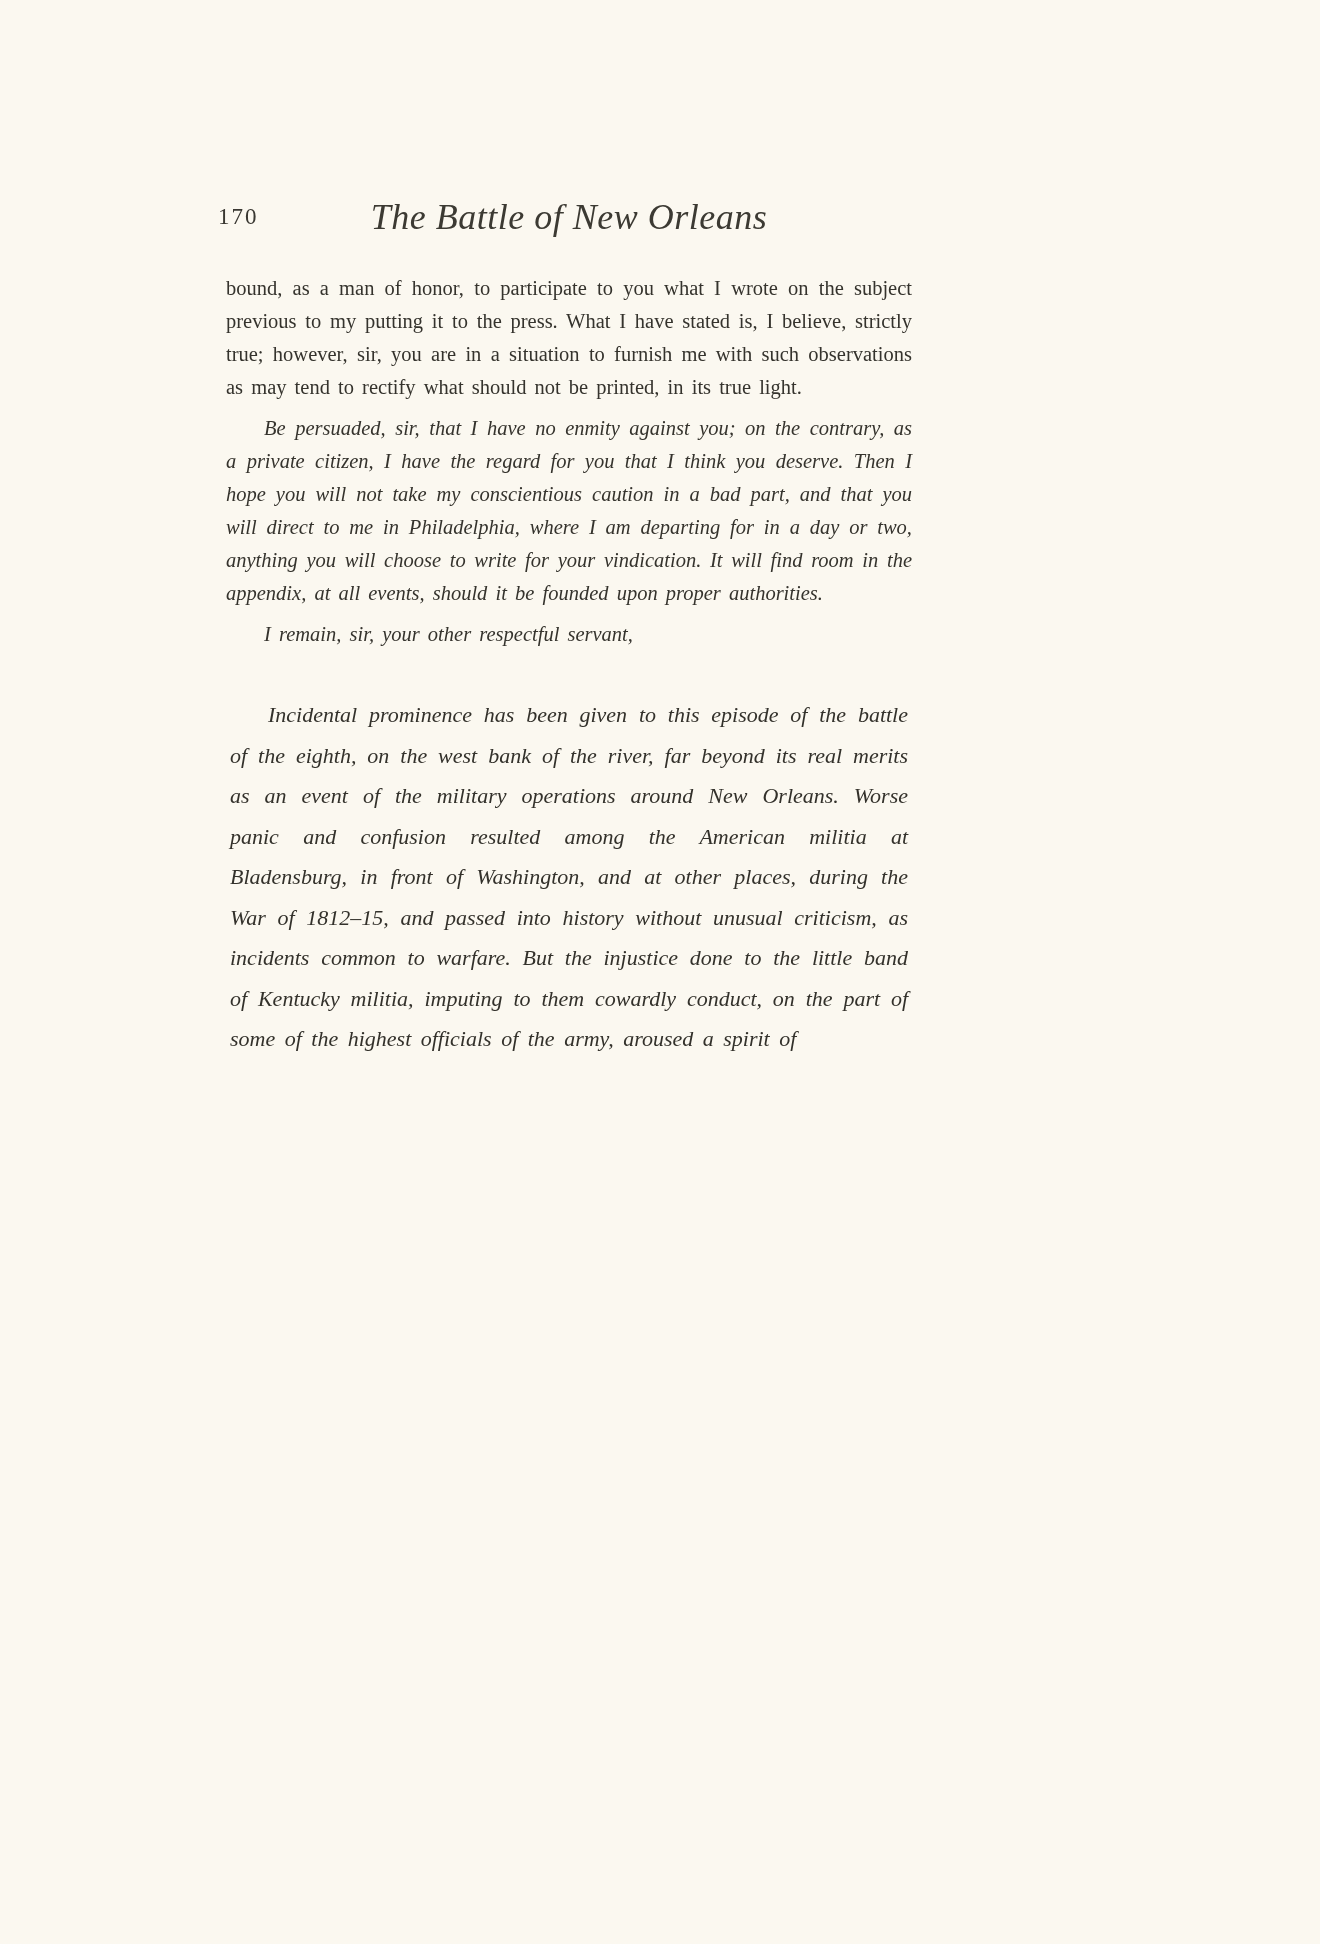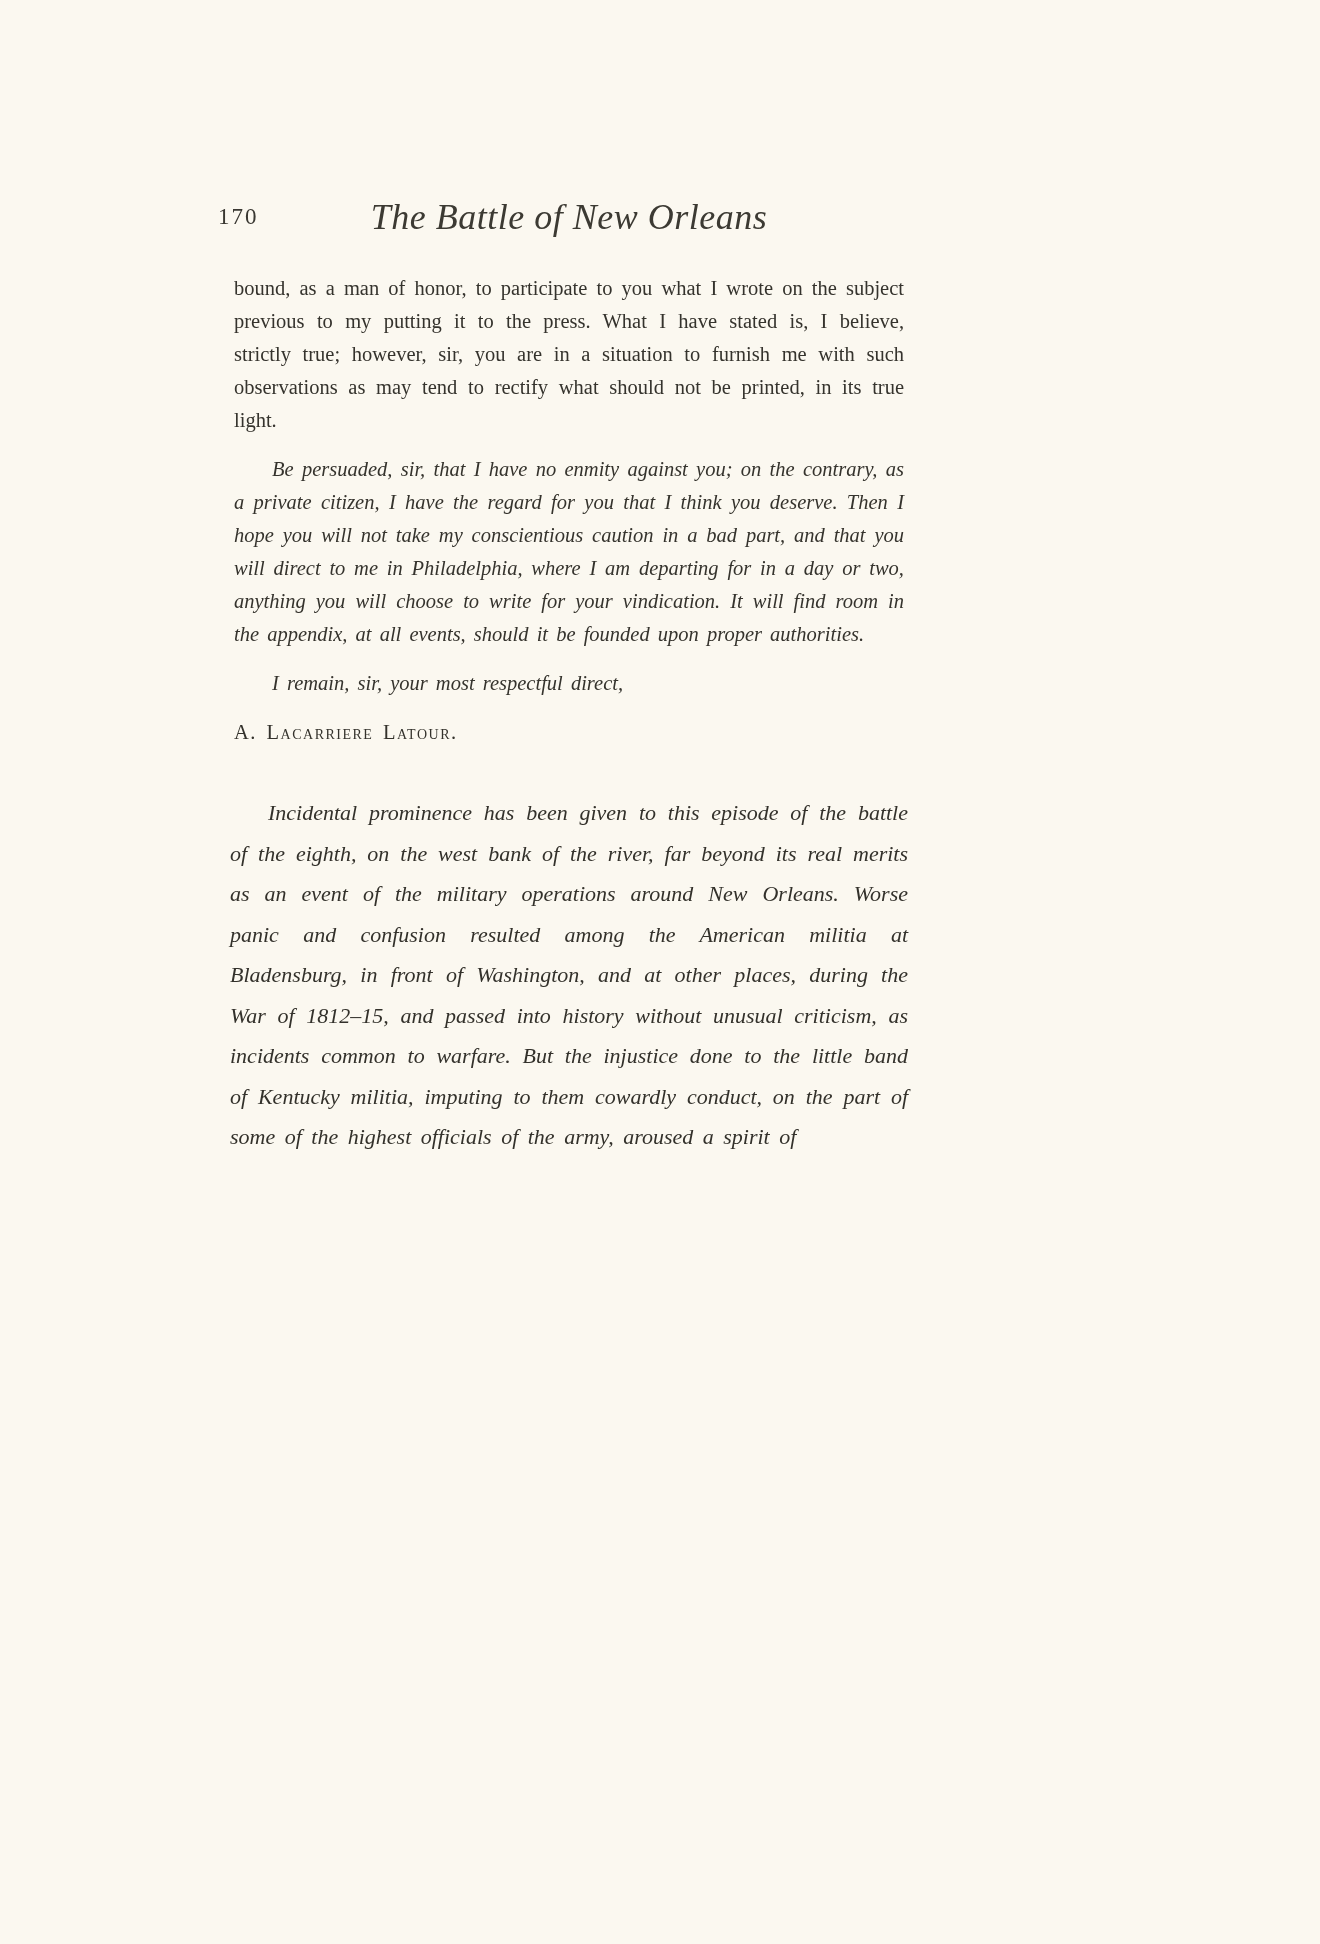--- a/index.html
+++ b/index.html
@@ -37,21 +37,21 @@
     color: #3a3832;
   }
   .page-title {
     text-align: center;
     font-style: italic;
     font-size: 36px;
     letter-spacing: 0.5px;
     color: #3c3a33;
   }
   .letter-section p {
-    margin: 16px;
+    margin: 8px;
     font-size: 20.5px;
     line-height: 33px;
     text-align: justify;
     word-spacing: 3px;
   }
   .indent {
     text-indent: 38px;
     font-style: italic;
   }
   .no-justify {
@@ -87,22 +87,21 @@
   <div class="content">
 
     <div class="page-header">
       <span class="page-number">170</span>
       <div class="page-title">The Battle of New Orleans</div>
     </div>
 
     <div class="letter-section">
       <p>bound, as a man of honor, to participate to you what I wrote on the subject previous to my putting it to the press.  What I have stated is, I believe, strictly true; however, sir, you are in a situation to furnish me with such observations as may tend to rectify what should not be printed, in its true light.</p>
       <p class="indent">Be persuaded, sir, that I have no enmity against you; on the contrary, as a private citizen, I have the regard for you that I think you deserve.  Then I hope you will not take my conscientious caution in a bad part, and that you will direct to me in Philadelphia, where I am departing for in a day or two, anything you will choose to write for your vindication. It will find room in the appendix, at all events, should it be founded upon proper authorities.</p>
-      <p class="indent no-justify">I remain, sir, your most respectful direct,</p>
-      <p class="signature">A. Lacarriere Latour.</p>
+      <p class="indent no-justify">I remain, sir, your other respectful servant,</p>
     </div>
 
     <div class="body-section">
       <p class="indent">Incidental prominence has been given to this episode of the battle of the eighth, on the west bank of the river, far beyond its real merits as an event of the military operations around New Orleans.  Worse panic and confusion resulted among the American militia at Bladensburg, in front of Washington, and at other places, during the War of 1812–15, and passed into history without unusual criticism, as incidents common to warfare.  But the injustice done to the little band of Kentucky militia, imputing to them cowardly conduct, on the part of some of the highest officials of the army, aroused a spirit of</p>
     </div>
 
   </div>
 </div>
 
 </body></html>

